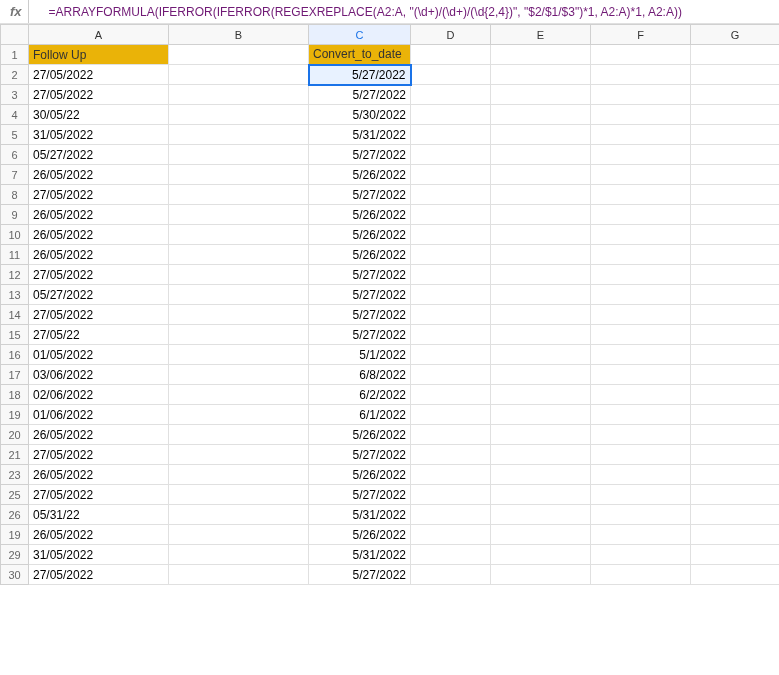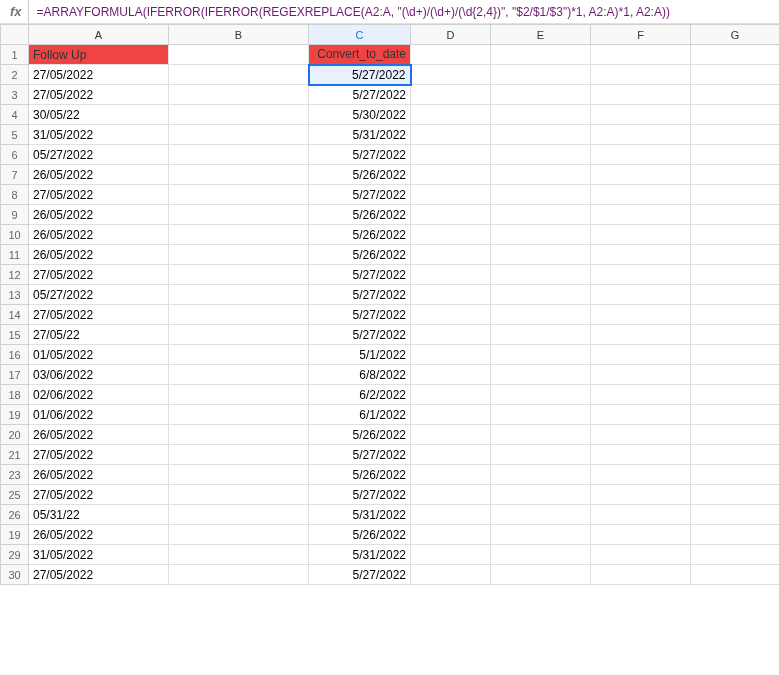--- a/index.html
+++ b/index.html
@@ -11,21 +11,21 @@
     }
 
     
     .formula-bar {
       display: flex;
       align-items: center;
       height: 24px;
       border-bottom: 1px solid #e0e0e0;
       background: #fff;
       padding: 0 4px;
-      gap: 4px;
+      gap: 16px;
     }
     .formula-bar-fx {
       color: #777;
       font-style: italic;
       font-size: 13px;
       font-weight: bold;
       padding: 0 6px;
       border-right: 1px solid #ccc;
       height: 100%;
       display: flex;
@@ -105,21 +105,21 @@
     td.cell.col-e { width: 100px; }
     td.cell.col-f { width: 100px; }
     td.cell.col-g { width: 100px; }
 
     td.cell.selected {
       border: 2px solid #1a73e8;
       background: #e8f2ff;
     }
 
     td.cell.header-cell {
-      background: #ef4444;
+      background: #eab308;
       font-weight: normal;
       color: #333;
     }
 
     
     .col-c-header {
       background: #e8f0fe;
       color: #1a73e8;
     }
   </style>
@@ -154,21 +154,21 @@
         <th class="col-header">F</th>
         <th class="col-header">G</th>
       </tr>
     </thead>
     <tbody id="sheet-body">
 
       <tr>
         <td class="row-header">1</td>
         <td class="cell col-a header-cell">Follow Up</td>
         <td class="cell col-b"></td>
-        <td class="cell col-c header-cell" style="text-align:right">Convert_to_date</td>
+        <td class="cell col-c header-cell" style="text-align:left">Convert_to_date</td>
         <td class="cell col-d"></td>
         <td class="cell col-e"></td>
         <td class="cell col-f"></td>
         <td class="cell col-g"></td>
       </tr>
     <tr>
           <td class="row-header">2</td>
           <td class="cell col-a">27/05/2022</td>
           <td class="cell col-b"></td>
           <td class="cell col-c selected">5/27/2022</td>

